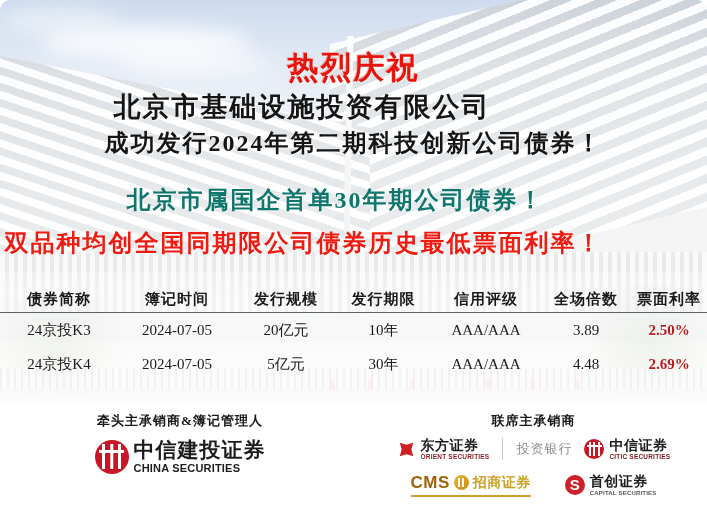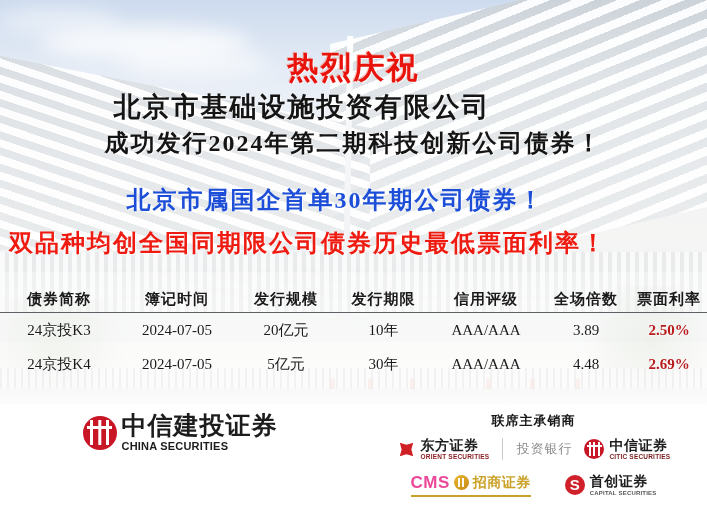--- a/index.html
+++ b/index.html
@@ -4,20 +4,21 @@
 <style>
   html,body{margin:0;padding:0;}
   body{
     width:707px;height:518px;overflow:hidden;
     font-family:"Liberation Serif","DejaVu Serif",serif;
     background:#ffffff;
   }
   #poster{
     position:relative;width:707px;height:518px;overflow:hidden;
     background:#ffffff;
+    border-radius:11px;
   }
 
   
   #photo{
     position:absolute;left:0;top:0;width:707px;height:404px;overflow:hidden;
     background:linear-gradient(180deg,#c6d6ec 0%,#cfdcee 14%,#dbe4f0 26%,#e2e6ea 36%,#e4e5e4 48%,#e6e6e4 62%,#e9e8e6 78%,#eceae7 92%,#efefed 100%);
   }
   
   .cloud{position:absolute;border-radius:50%;background:rgba(255,255,255,.75);filter:blur(9px);}
   .c1{left:40px;top:26px;width:210px;height:34px;}
@@ -96,28 +97,27 @@
     font-size:27px;color:#151515;
     text-shadow:1px 1px 1px rgba(255,255,255,.8);
   }
   #hlIssue{
     position:absolute;left:0;top:131px;width:707px;
     font-size:24px;color:#151515;
     text-shadow:1px 1px 1px rgba(255,255,255,.8);
   }
   #hlFirst{
     position:absolute;left:0;top:188px;width:671px;
-    font-size:24px;color:#1d4ed8;
+    font-size:24px;color:#0f766e;
     text-shadow:1px 1px 1px rgba(255,255,255,.75);
   }
   #hlLowest{
     position:absolute;left:0;top:231px;width:607px;
     font-size:24px;color:#ef1a10;
     text-shadow:1px 1px 1px rgba(255,255,255,.75);
-    text-align:right;
   }
 
   
   #bondTable{
     position:absolute;left:0;top:286px;width:707px;
     border-collapse:collapse;table-layout:fixed;
   }
   #bondTable th,#bondTable td{
     text-align:center;white-space:nowrap;padding:0;
     font-family:"Liberation Serif","DejaVu Serif",serif;
@@ -160,21 +160,21 @@
   }
   .pillarL,.pillarR{position:absolute;top:14%;width:9%;height:72%;background:#fff;}
   .pillarL{left:22%;} .pillarR{right:22%;}
   .logoText{display:flex;flex-direction:column;justify-content:center;line-height:1;}
   .cnName{font-family:"Liberation Sans","DejaVu Sans",sans-serif;font-weight:bold;color:#1c1c1c;}
   .enName{font-family:"Liberation Sans","DejaVu Sans",sans-serif;font-weight:bold;color:#1c1c1c;letter-spacing:.2px;}
 
   
   #logoCsc{margin-top:9px;}
   #logoCsc .markCircle{width:34px;height:34px;}
-  #logoCsc .cnName{font-size:25px;letter-spacing:1px;}
+  #logoCsc .cnName{font-size:21px;letter-spacing:1px;}
   #logoCsc .enName{font-size:11px;margin-top:3px;}
 
   
   #logoCitic .markCircle{width:20px;height:20px;}
   #logoCitic .cnName{font-size:14px;letter-spacing:.5px;}
   #logoCitic .enName{font-size:6.5px;margin-top:2px;color:#7a1b20;}
 
   
   #logoOrient .diamond{
     width:19px;height:19px;background:#cf2026;
@@ -186,21 +186,21 @@
   #orientDivider{width:1px;height:22px;background:#c9c9c9;margin:0 8px;}
   #orientSub{
     font-family:"Liberation Sans","DejaVu Sans",sans-serif;
     font-size:13px;color:#8d8d8d;letter-spacing:1px;
   }
 
   
   #logoCms{display:flex;align-items:center;gap:4px;
     border-bottom:2px solid #c9a227;padding-bottom:2px;}
   #cmsAbbr{font-family:"Liberation Sans","DejaVu Sans",sans-serif;
-    font-size:17px;font-weight:bold;color:#ec4899;letter-spacing:.5px;}
+    font-size:17px;font-weight:bold;color:#a16207;letter-spacing:.5px;}
   #cmsBadge{width:15px;height:15px;border-radius:50%;
     background:linear-gradient(135deg,#e8b62a,#c9891a);position:relative;}
   #cmsBadge::after{content:"";position:absolute;left:30%;top:20%;width:40%;height:60%;
     background:repeating-linear-gradient(90deg,#fff 0,#fff 2px,transparent 2px,transparent 4px);}
   #cmsName{font-family:"Liberation Sans","DejaVu Sans",sans-serif;
     font-size:14px;font-weight:bold;color:#c9a227;letter-spacing:.5px;}
 
   
   #logoCapital .sMark{
     width:20px;height:20px;border-radius:50%;background:#d0202a;position:relative;overflow:hidden;
@@ -291,20 +291,21 @@
         <td>AAA/AAA</td>
         <td>4.48</td>
         <td class="rate">2.69%</td>
       </tr>
     </tbody>
   </table>
 
   <div id="footer">
 
     <div class="footCol" id="footLeft">
+      <div class="footTitle">牵头主承销商&amp;簿记管理人</div>
       <div class="logoRow" id="logoCsc">
         <div class="logoUnit">
           <div class="mark">
             <div class="markCircle">
               <div class="pillarL"></div>
                 <div class="pillarR"></div>
             </div>
           </div>
           <div class="logoText">
             <div class="cnName">中信建投证券</div>

